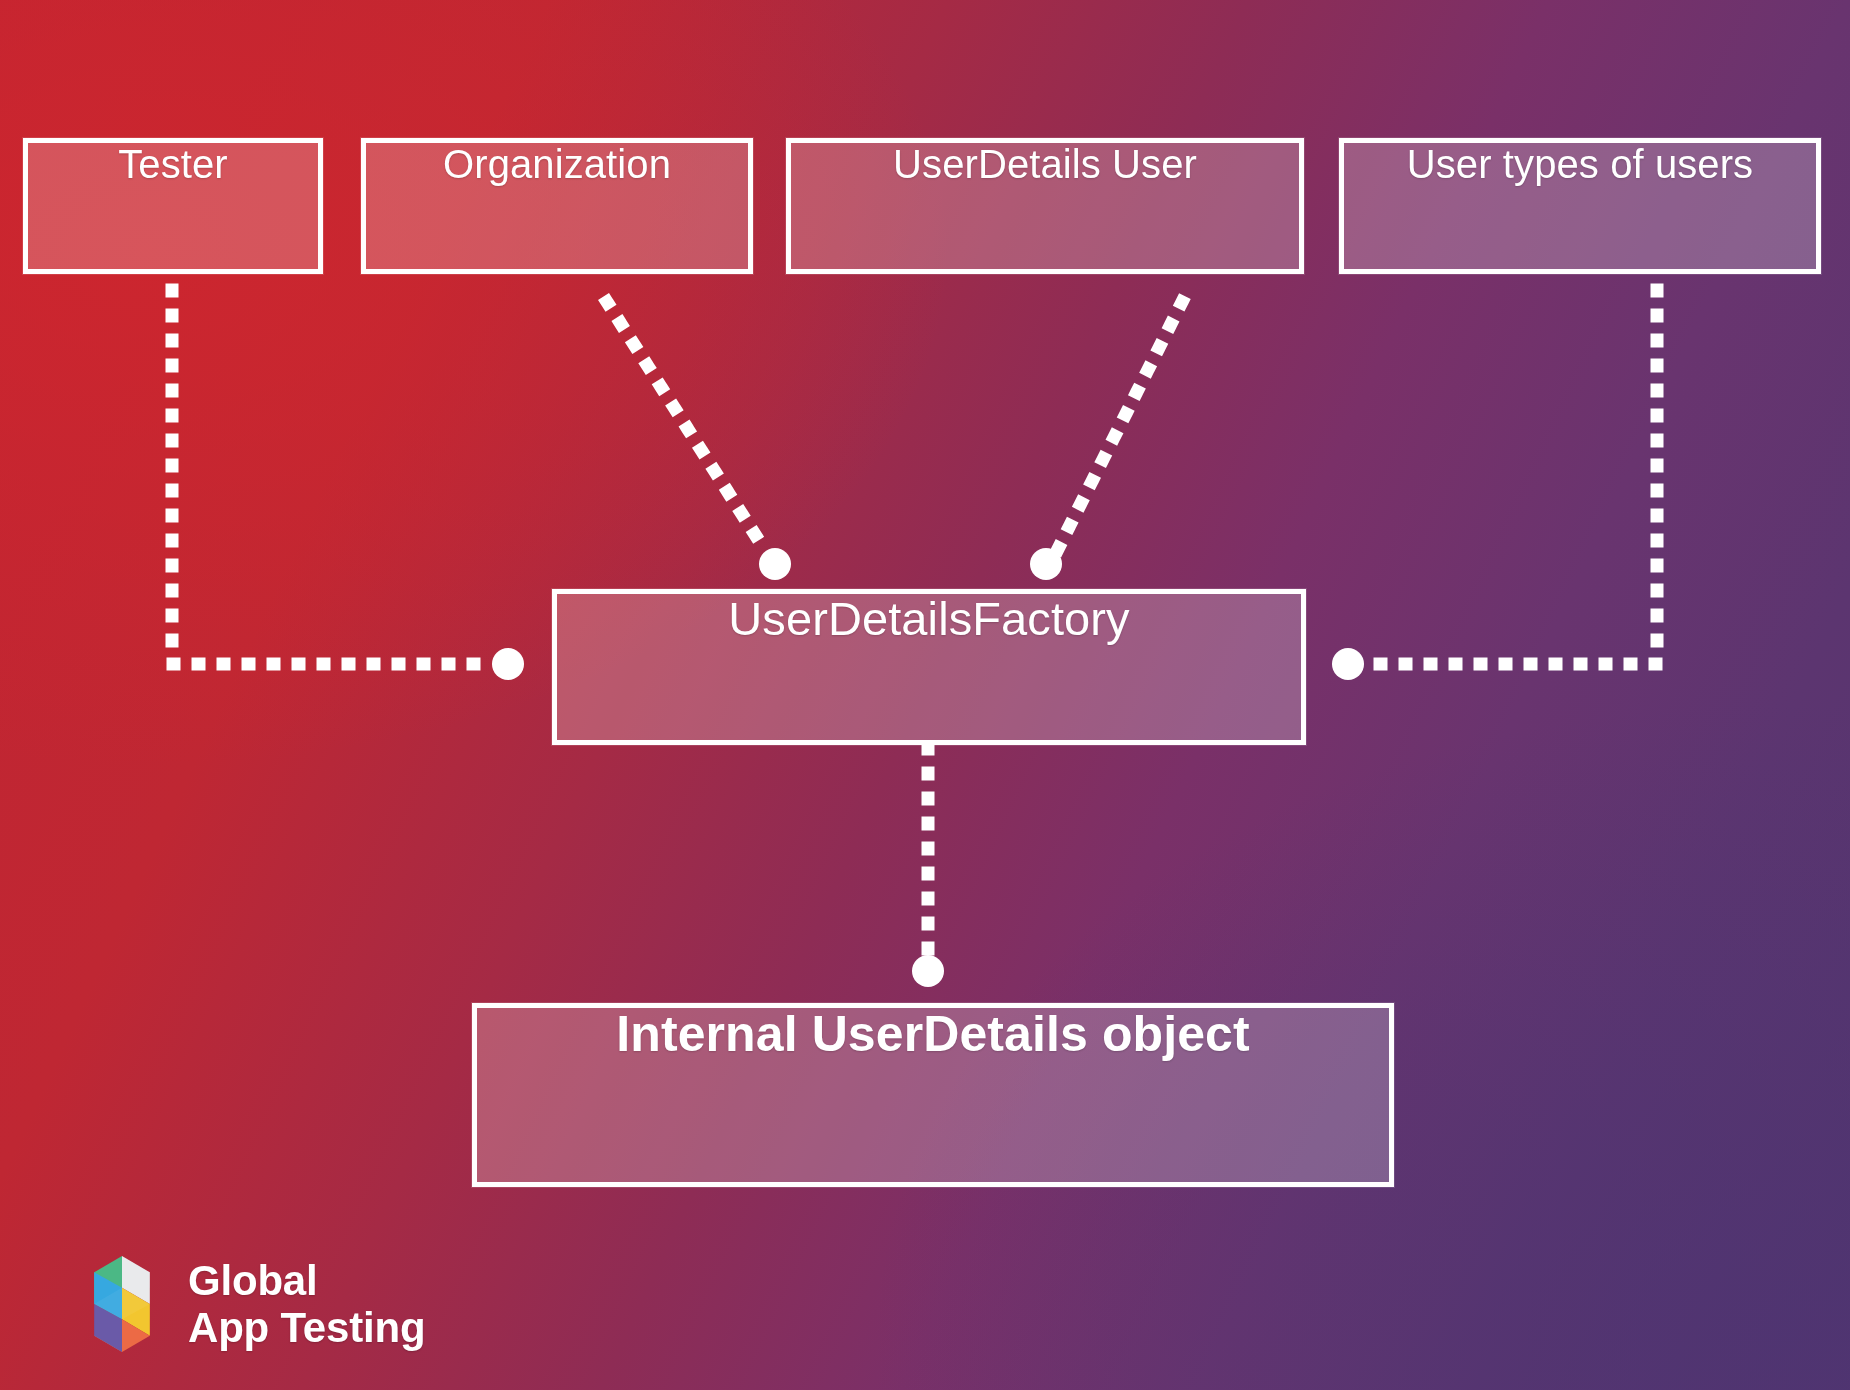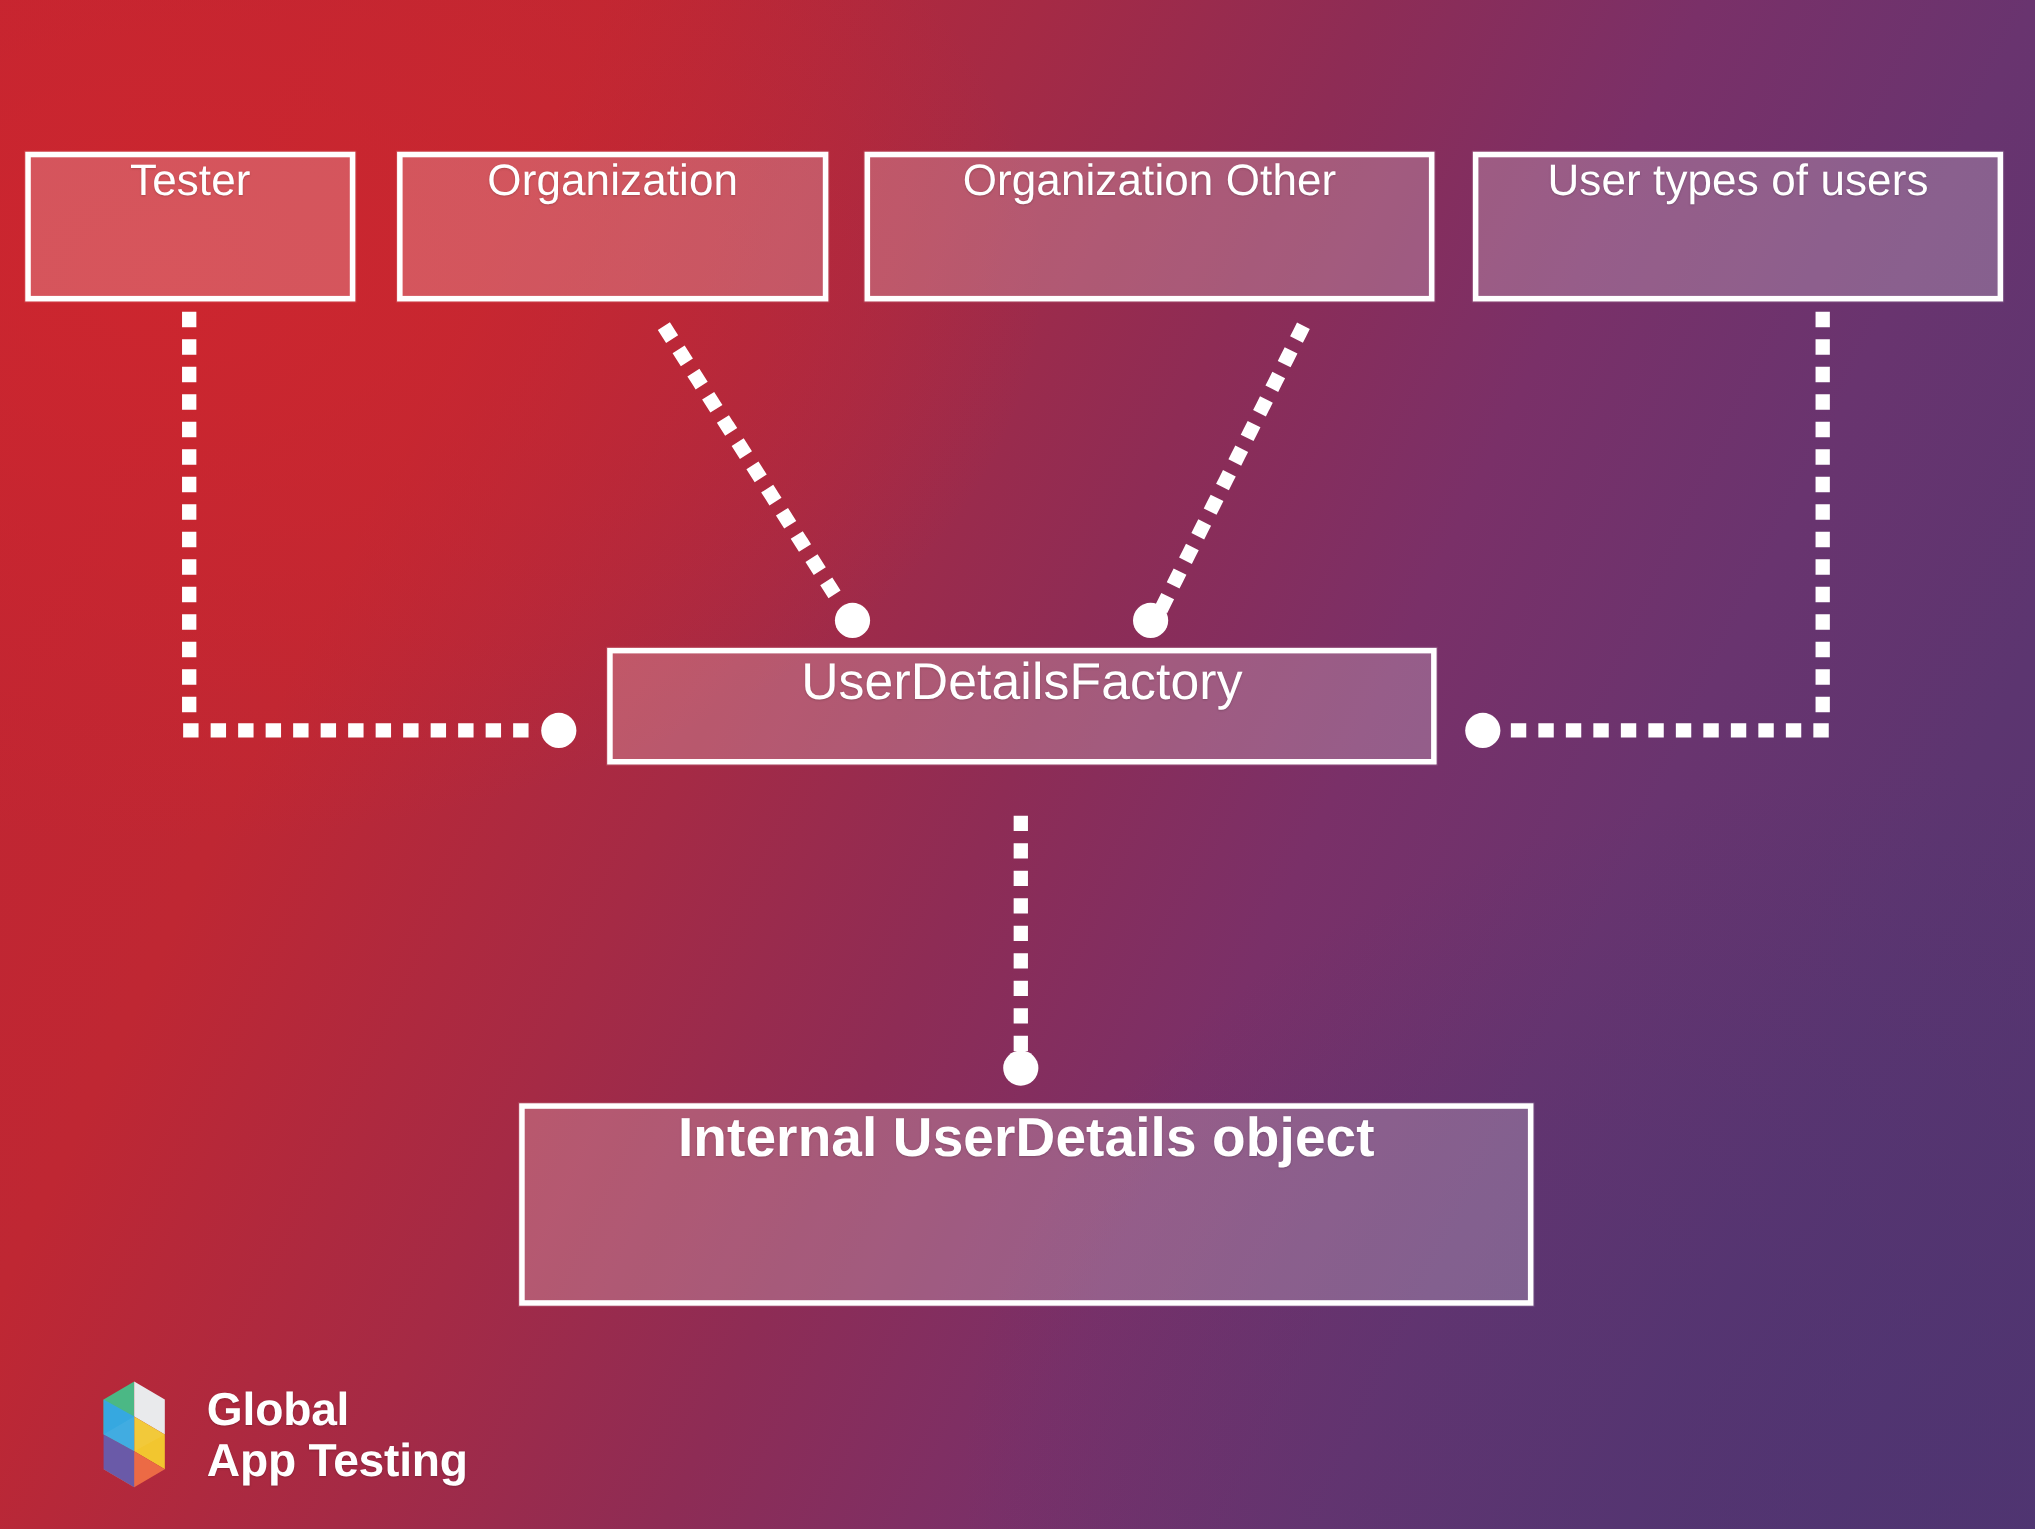--- a/index.html
+++ b/index.html
@@ -59,21 +59,21 @@
     letter-spacing: 0.1px;
     text-shadow: 0 1px 2px rgba(0,0,0,0.18);
   }
   
   #node-tester      { left: 23px;   top: 138px; width: 300px; height: 136px; }
   #node-org         { left: 361px;  top: 138px; width: 392px; height: 136px; }
   #node-org-user    { left: 786px;  top: 138px; width: 518px; height: 136px; }
   #node-other-users { left: 1339px; top: 138px; width: 482px; height: 136px; }
   .top-label { font-size: 40px; font-weight: 400; }
 
-  #node-factory { left: 552px; top: 589px; width: 754px; height: 106px; }
+  #node-factory { left: 552px; top: 589px; width: 754px; height: 156px; }
   #node-factory .node-label { font-size: 47px; font-weight: 400; }
 
   #node-internal { left: 472px; top: 1003px; width: 922px; height: 184px; }
   #node-internal .node-label { font-size: 50px; font-weight: 700; }
 
   
   #logo {
     position: absolute;
     left: 74px;
     top: 1252px;
@@ -123,21 +123,21 @@
 
   <div class="node" id="node-tester">
     <span class="node-label top-label">Tester</span>
   </div>
 
   <div class="node" id="node-org">
     <span class="node-label top-label">Organization</span>
   </div>
 
   <div class="node" id="node-org-user">
-    <span class="node-label top-label">Organization Other</span>
+    <span class="node-label top-label">UserDetails User</span>
   </div>
 
   <div class="node" id="node-other-users">
     <span class="node-label top-label">User types of users</span>
   </div>
 
   <div class="node" id="node-factory">
     <span class="node-label">UserDetailsFactory</span>
   </div>
 

